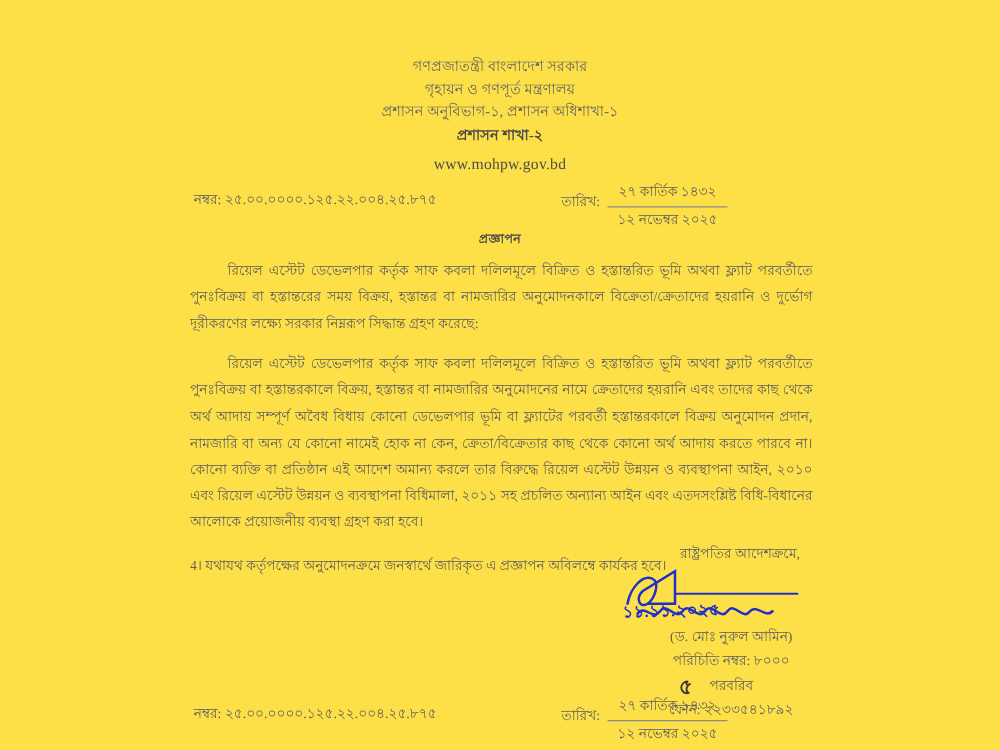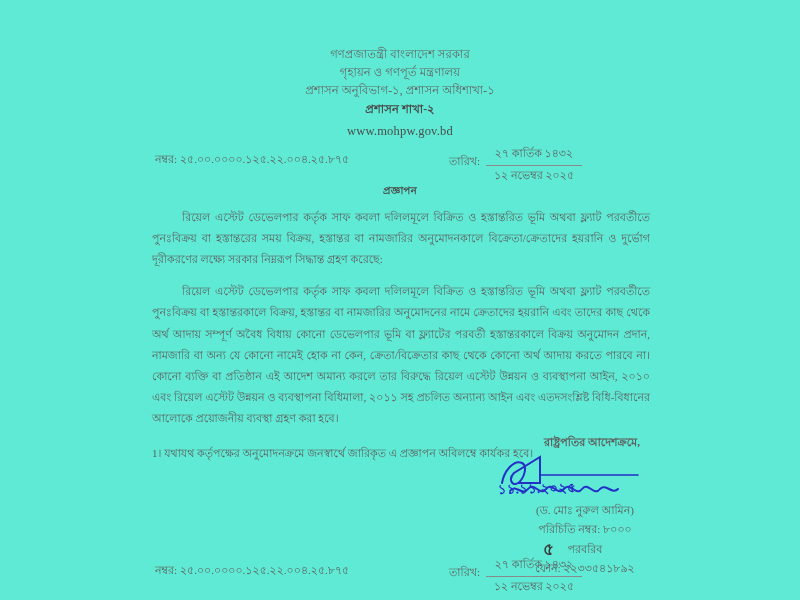--- a/index.html
+++ b/index.html
@@ -11,21 +11,21 @@
     width: 800px;
     height: 600px;
     overflow: hidden;
     font-family: "Liberation Serif", "DejaVu Serif", serif;
   }
 
   #page {
     position: relative;
     width: 800px;
     height: 600px;
-    background: #5eead4;
+    background: #fde047;
     color: #5a5a5a;
   }
 
   
   .header-block {
     position: absolute;
     top: 46px;
     left: 0;
     width: 800px;
     text-align: center;
@@ -142,21 +142,20 @@
     position: absolute;
     top: 434px;
     left: 470px;
     width: 230px;
     text-align: center;
   }
   .sig-order {
     font-size: 11px;
     color: #5e5e5e;
     padding-left: 14px;
-    font-weight: bold;
   }
   .sig-mark {
     position: relative;
     height: 46px;
     margin-top: 2px;
   }
   .sig-mark svg {
     position: absolute;
     left: 18px;
     top: -2px;
@@ -215,21 +214,21 @@
         <span class="date-en">১২ নভেম্বর ২০২৫</span>
       </span>
     </div>
   </div>
 
   <div class="doc-title">প্রজ্ঞাপন</div>
 
   <div class="body-block">
     <p class="para">রিয়েল এস্টেট ডেভেলপার কর্তৃক সাফ কবলা দলিলমূলে বিক্রিত ও হস্তান্তরিত ভূমি অথবা ফ্ল্যাট পরবর্তীতে পুনঃবিক্রয় বা হস্তান্তরের সময় বিক্রয়, হস্তান্তর বা নামজারির অনুমোদনকালে বিক্রেতা/ক্রেতাদের হয়রানি ও দুর্ভোগ দূরীকরণের লক্ষ্যে সরকার নিম্নরূপ সিদ্ধান্ত গ্রহণ করেছে:</p>
     <p class="para">রিয়েল এস্টেট ডেভেলপার কর্তৃক সাফ কবলা দলিলমূলে বিক্রিত ও হস্তান্তরিত ভূমি অথবা ফ্ল্যাট পরবর্তীতে পুনঃবিক্রয় বা হস্তান্তরকালে বিক্রয়, হস্তান্তর বা নামজারির অনুমোদনের নামে ক্রেতাদের হয়রানি এবং তাদের কাছ থেকে অর্থ আদায় সম্পূর্ণ অবৈধ বিধায় কোনো ডেভেলপার ভূমি বা ফ্ল্যাটের পরবর্তী হস্তান্তরকালে বিক্রয় অনুমোদন প্রদান, নামজারি বা অন্য যে কোনো নামেই হোক না কেন, ক্রেতা/বিক্রেতার কাছ থেকে কোনো অর্থ আদায় করতে পারবে না। কোনো ব্যক্তি বা প্রতিষ্ঠান এই আদেশ অমান্য করলে তার বিরুদ্ধে রিয়েল এস্টেট উন্নয়ন ও ব্যবস্থাপনা আইন, ২০১০ এবং রিয়েল এস্টেট উন্নয়ন ও ব্যবস্থাপনা বিধিমালা, ২০১১ সহ প্রচলিত অন্যান্য আইন এবং এতদসংশ্লিষ্ট বিধি-বিধানের আলোকে প্রয়োজনীয় ব্যবস্থা গ্রহণ করা হবে।</p>
-    <p class="para clause">1। যথাযথ কর্তৃপক্ষের অনুমোদনক্রমে জনস্বার্থে জারিকৃত এ প্রজ্ঞাপন অবিলম্বে কার্যকর হবে।</p>
+    <p class="para clause">4। যথাযথ কর্তৃপক্ষের অনুমোদনক্রমে জনস্বার্থে জারিকৃত এ প্রজ্ঞাপন অবিলম্বে কার্যকর হবে।</p>
   </div>
 
   <div class="signature-block">
     <div class="sig-order">রাষ্ট্রপতির আদেশক্রমে,</div>
 
     <div class="sig-mark">
       <svg width="190" height="50" viewBox="0 0 190 50" fill="none" aria-hidden="true">
         <path d="M14 30 C16 18, 26 6, 34 10 C40 13, 36 26, 30 30 C24 34, 20 26, 26 20 L52 4 L52 30 L30 30" stroke="#2330c8" stroke-width="2" fill="none" stroke-linecap="round"></path>
         <path d="M52 22 L150 22" stroke="#2330c8" stroke-width="1.6" stroke-linecap="round"></path>
         <path d="M22 38 C28 30, 34 44, 40 36 C46 28, 52 44, 58 36 C64 28, 70 44, 76 36 C82 28, 88 44, 94 36 C100 28, 106 44, 112 36 C118 30, 124 42, 130 36" stroke="#2330c8" stroke-width="2" fill="none" stroke-linecap="round"></path>

